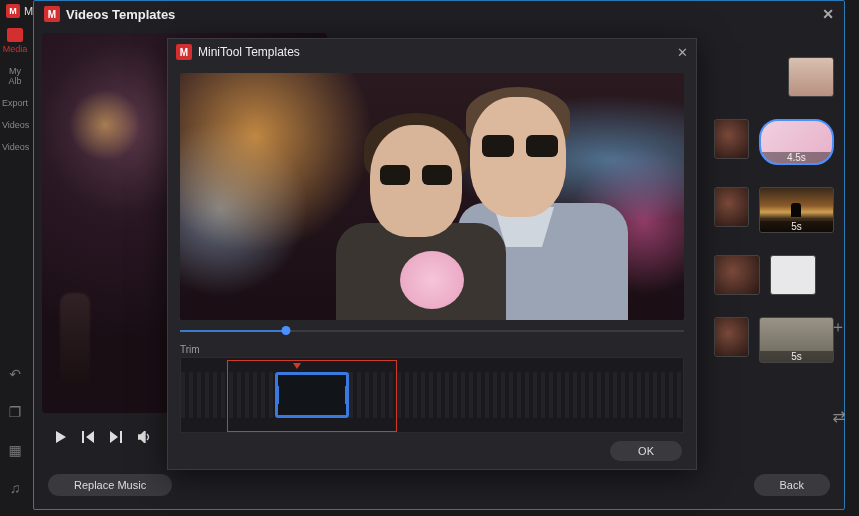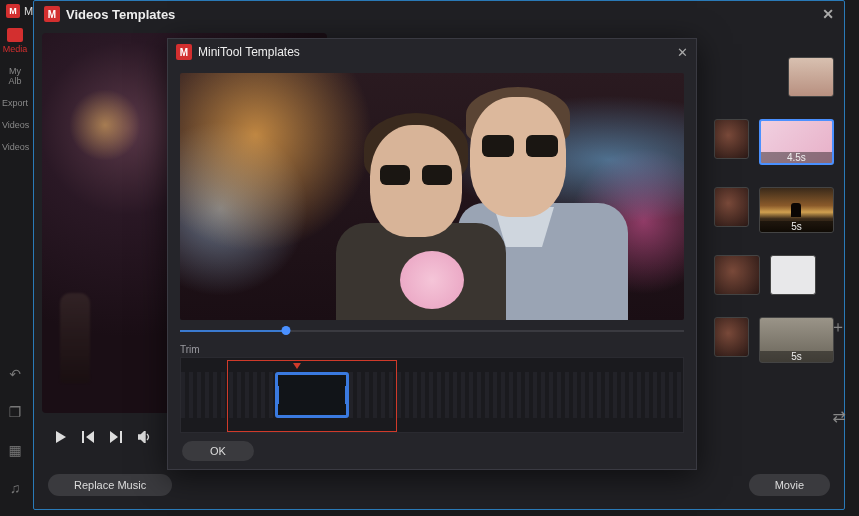--- a/index.html
+++ b/index.html
@@ -41,21 +41,21 @@
   .bg-preview .figure { position:absolute; bottom:30px; left:18px; width:30px; height:90px; background:linear-gradient(180deg,#3a2a2a,#1a1010); border-radius:10px 10px 4px 4px; opacity:0.7; filter:blur(1px);}
   .bg-preview-controls { position:absolute; left:8px; top:395px; width:285px; height:30px; display:flex; align-items:center; gap:16px; padding:0 14px; color:#d0d0d0;}
   .bg-preview-controls .ctl { font-size:12px; cursor:pointer; display:inline-flex; align-items:center;}
 
   .right-thumbs { position:absolute; right:10px; top:30px; width:120px; bottom:60px; }
   .thumb-row { display:flex; gap:10px; margin-bottom:22px;}
   .thumb { width:46px; height:40px; border-radius:3px; background:#333; position:relative; overflow:hidden; border:1px solid #444;}
   .thumb.wide { width:100px; height:46px;}
   .thumb .dur { position:absolute; bottom:0; left:0; right:0; text-align:center; font-size:10px; color:#eee; background:rgba(0,0,0,0.4);}
   .thumb.selected { border:2px solid #4a90ff;}
-  .t-pink { background: linear-gradient(135deg,#f0d0e0,#e8b0c8);}
+  .t-pink { background: linear-gradient(135deg,#f0d0e0,#e8b0c8); border-radius: 19px;}
   .t-sunset { background: linear-gradient(180deg,#3a2a1a 0%, #8a5a2a 40%, #d0a050 55%, #3a2a1a 70%, #1a1208 100%);}
   .t-sunset::after{content:'';position:absolute;left:50%;top:50%;width:10px;height:14px;background:#0a0604;border-radius:3px 3px 0 0;transform:translate(-50%,-50%);}
   .t-white { background:#e8e8ea;}
   .t-fair1 { background: radial-gradient(circle at 40% 40%, #7a4a3a, #2a1815);}
   .t-street { background: linear-gradient(180deg,#9a9488,#6a655a);}
   .t-top { background: linear-gradient(180deg,#d8c0b0,#b89080);}
 
   .templates-footer { position:absolute; left:0; right:0; bottom:0; height:48px; display:flex; align-items:center; padding:0 14px; gap:10px;justify-content:space-between;}
   .templates-footer .spacer{flex:1;}
   .btn { background:#3a3a3e; color:#ddd; border:none; border-radius:14px; padding:5px 26px; font-size:11px; cursor:pointer;}
@@ -105,21 +105,21 @@
 
   .mm-trim-lbl { margin:6px 12px 2px 12px; font-size:10px; color:#9a9aa0;}
   .mm-trim { position:relative; margin:0 12px; height:76px; border:1px solid #2a2a30; background:#1a1a1e;}
   .trim-sel { position:absolute; left:46px; top:2px; width:170px; height:72px; border:1px solid #d03a2a;}
   .trim-track { position:absolute; left:0; right:0; top:14px; height:46px; background:repeating-linear-gradient(90deg,#222228 0 4px,#1a1a1e 4px 8px);}
   .trim-clip { position:absolute; left:94px; top:14px; width:74px; height:46px; background:#111418; border:3px solid #3a7ae0; border-radius:3px;}
   .trim-clip .h{position:absolute;top:50%;width:4px;height:18px;background:#3a7ae0;transform:translateY(-50%);} 
   .trim-clip .h.l{left:-3px;} .trim-clip .h.r{right:-3px;}
   .trim-mark { position:absolute; left:112px; top:5px; width:0; height:0; border-left:4px solid transparent; border-right:4px solid transparent; border-top:6px solid #d03a2a;}
 
-  .mm-footer { position:absolute; left:0; right:0; bottom:0; height:36px; display:flex; align-items:center; padding:0 14px;}
+  .mm-footer { position:absolute; left:0; right:0; bottom:0; height:36px; display:flex; align-items:center; justify-content:flex-end; padding:0 14px;}
   .mm-footer .btn{padding:4px 28px;}
 
   
   svg{display:block;}
 </style>
 </head>
 <body>
 
 <div class="main-window">
   <div class="main-titlebar">
@@ -214,21 +214,21 @@
       </div>
     </div>
 
     <span style="position:absolute;right:-2px;top:290px;color:#888;">＋</span>
     <span style="position:absolute;right:-2px;top:380px;color:#888;">⇄</span>
   </div>
 
   <div class="templates-footer">
     <button class="btn">Replace Music</button>
     <span class="spacer"></span>
-    <button class="btn pill-wide">Movie</button>
+    <button class="btn pill-wide">Back</button>
   </div>
 </div>
 
 <div class="mm-modal">
   <div class="mm-header">
     <span class="logo">M</span>
     <span>MiniTool Templates</span>
     <span class="spacer"></span>
     <span class="close">✕</span>
   </div>

